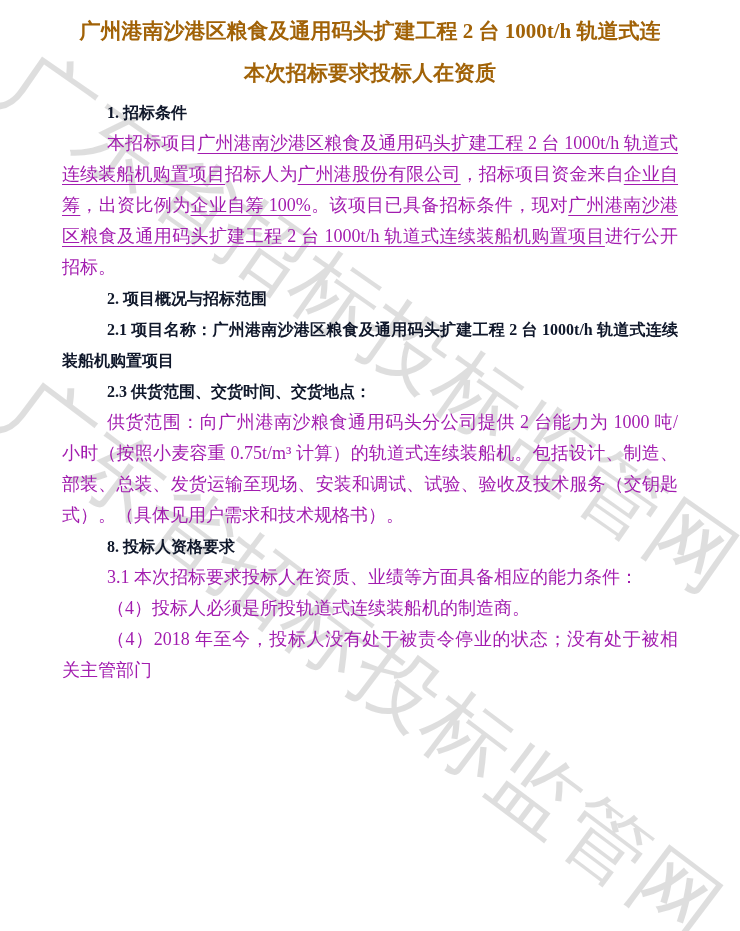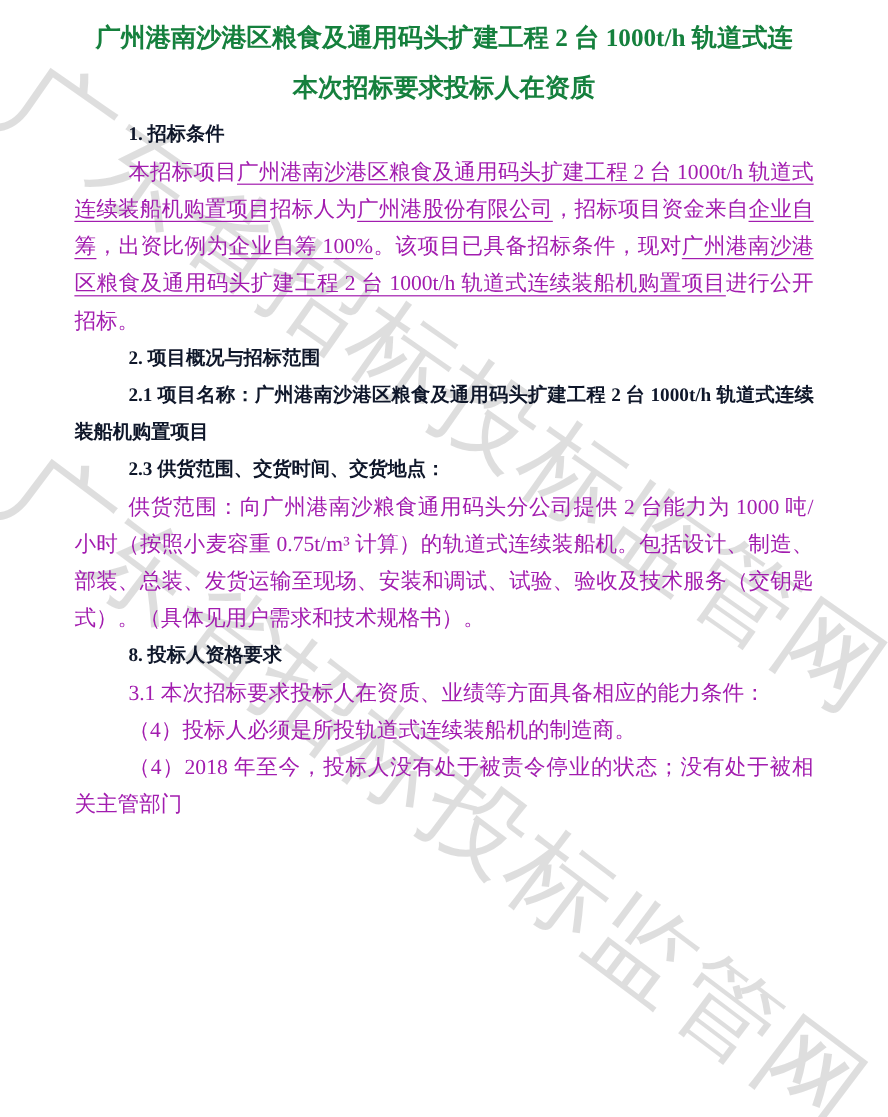--- a/index.html
+++ b/index.html
@@ -32,21 +32,21 @@
     position: relative;
     z-index: 1;
     padding: 10px 62px 0 62px;
   }
   .title {
     margin: 0 0 3px 0;
     text-align: center;
     font-size: 21px;
     font-weight: bold;
     line-height: 42px;
-    color: #15803d;
+    color: #a16207;
   }
   .title .tline { white-space: nowrap; }
   .blk {
     margin: 0;
     font-size: 18px;
     line-height: 31px;
     text-align: justify;
     text-indent: 45px;
     color: #a21caf;
   }

